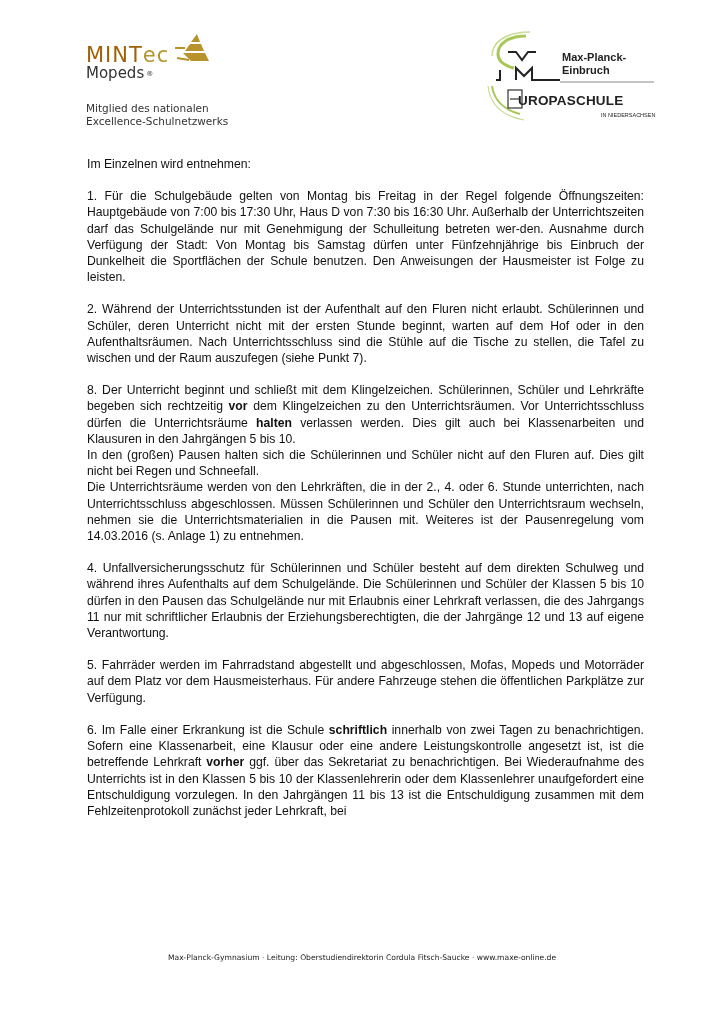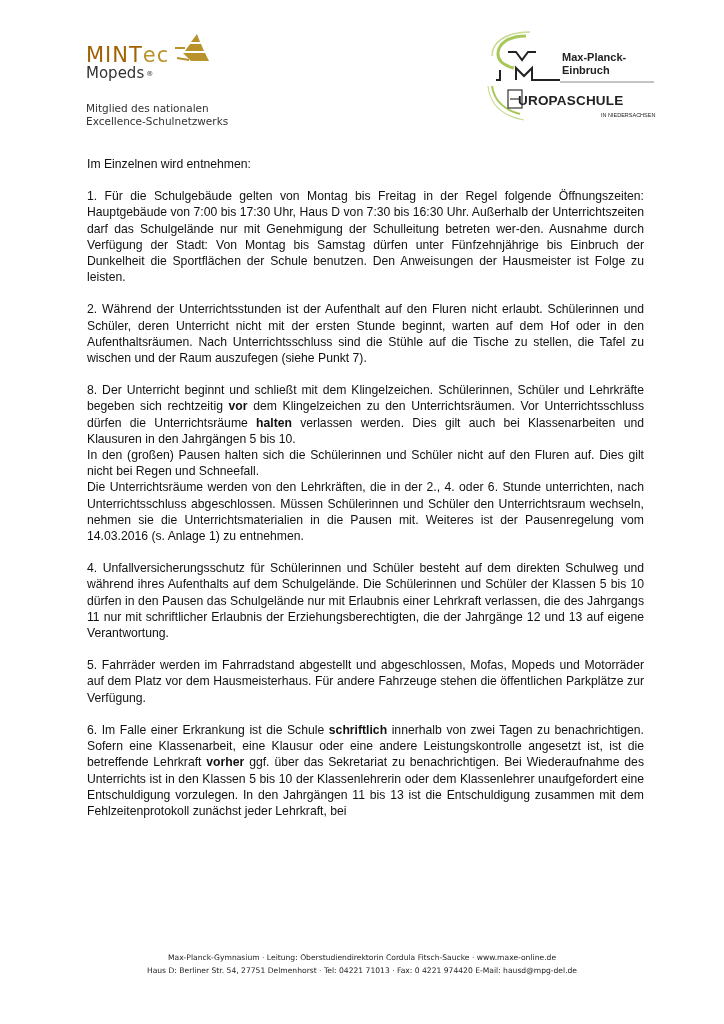--- a/index.html
+++ b/index.html
@@ -92,14 +92,13 @@
 
   <p class="spaced">4. Unfallversicherungsschutz für Schülerinnen und Schüler besteht auf dem direkten Schulweg und während ihres Aufenthalts auf dem Schulgelände. Die Schülerinnen und Schüler der Klassen 5 bis 10 dürfen in den Pausen das Schulgelände nur mit Erlaubnis einer Lehrkraft verlassen, die des Jahrgangs 11 nur mit schriftlicher Erlaubnis der Erziehungsberechtigten, die der Jahrgänge 12 und 13 auf eigene Verantwortung.</p>
 
   <p class="spaced">5.  Fahrräder werden im Fahrradstand abgestellt und abgeschlossen, Mofas, Mopeds und Motorräder auf dem Platz vor dem Hausmeisterhaus. Für andere Fahrzeuge stehen die öffentlichen Parkplätze zur Verfügung.</p>
 
   <p><span>6. Im Falle einer Erkrankung ist die Schule </span><b>schriftlich</b><span> innerhalb von zwei Tagen zu benachrichtigen. Sofern eine Klassenarbeit, eine Klausur oder eine andere Leistungskontrolle angesetzt ist, ist die betreffende Lehrkraft </span><b>vorher</b><span> ggf. über das Sekretariat zu benachrichtigen. Bei Wiederaufnahme des Unterrichts ist in den Klassen 5 bis 10 der Klassenlehrerin oder dem Klassenlehrer unaufgefordert eine Entschuldigung vorzulegen. In den Jahrgängen 11 bis 13 ist die Entschuldigung zusammen mit dem Fehlzeitenprotokoll zunächst jeder Lehrkraft, bei</span></p>
 </div>
 
 <div class="footer">
   <div>Max-Planck-Gymnasium · Leitung: Oberstudiendirektorin Cordula Fitsch-Saucke · www.maxe-online.de</div>
-  <div>Haus D: Berliner Str. 54, 27751 Delmenhorst · Tel: 04221 71013 · Fax: 0 4221 974420   E-Mail: hausd@mpg-del.de</div>
 </div>
 
 </body></html>

